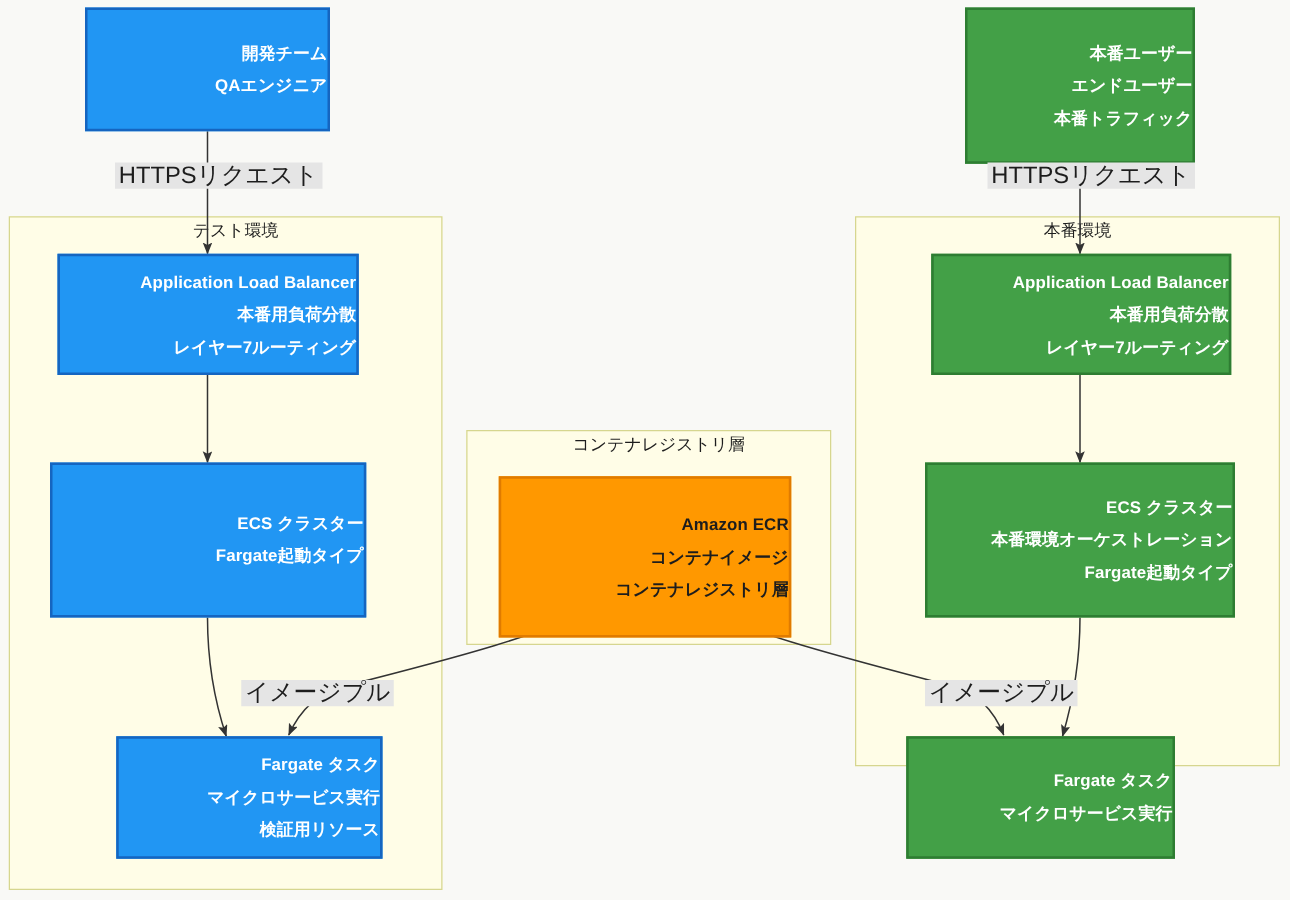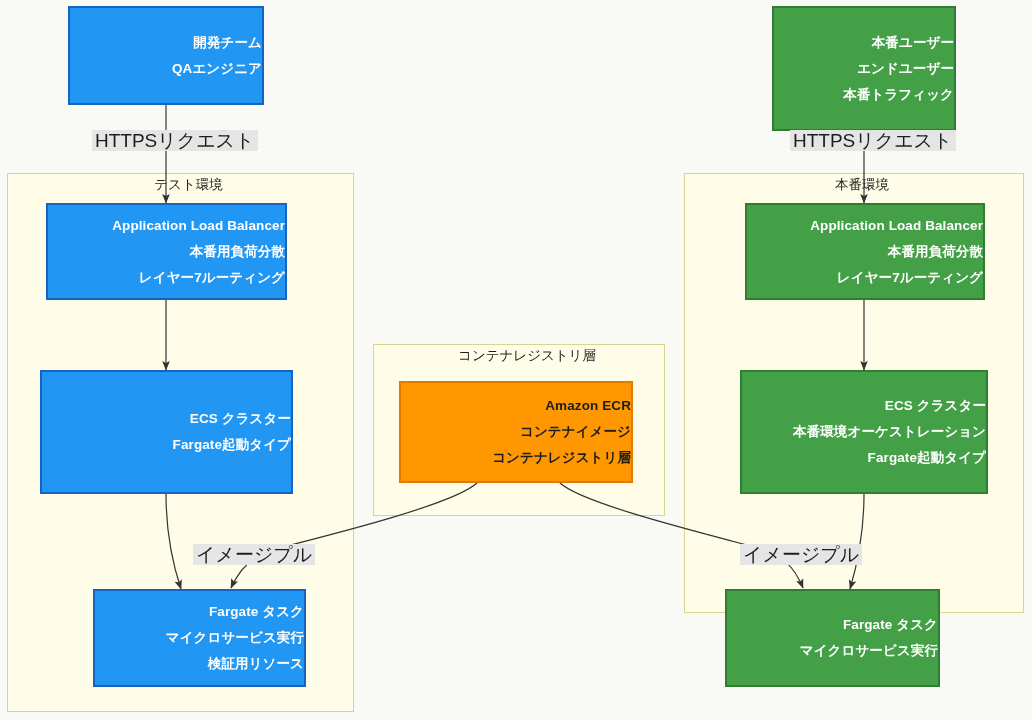--- a/index.html
+++ b/index.html
@@ -138,21 +138,21 @@
     <span class="ln">Fargate タスク</span>
     <span class="ln">マイクロサービス実行</span>
     <span class="ln">検証用リソース</span>
   </div>
 
   <div class="node green" style="left:725px;top:589px;width:215px;height:98px;">
     <span class="ln">Fargate タスク</span>
     <span class="ln">マイクロサービス実行</span>
   </div>
 
-  <div class="node orange" style="left:399px;top:381px;width:234px;height:102px;">
+  <div class="node orange" style="left:399px;top:381px;width:234px;height:129px;">
     <span class="ln">Amazon ECR</span>
     <span class="ln">コンテナイメージ</span>
     <span class="ln" style="white-space:nowrap;">コンテナレジストリ層</span>
   </div>
 
   <div class="edge-label" style="left:92px;top:130px;">
     <span>HTTPSリクエスト</span>
   </div>
 
   <div class="edge-label" style="left:790px;top:130px;">

